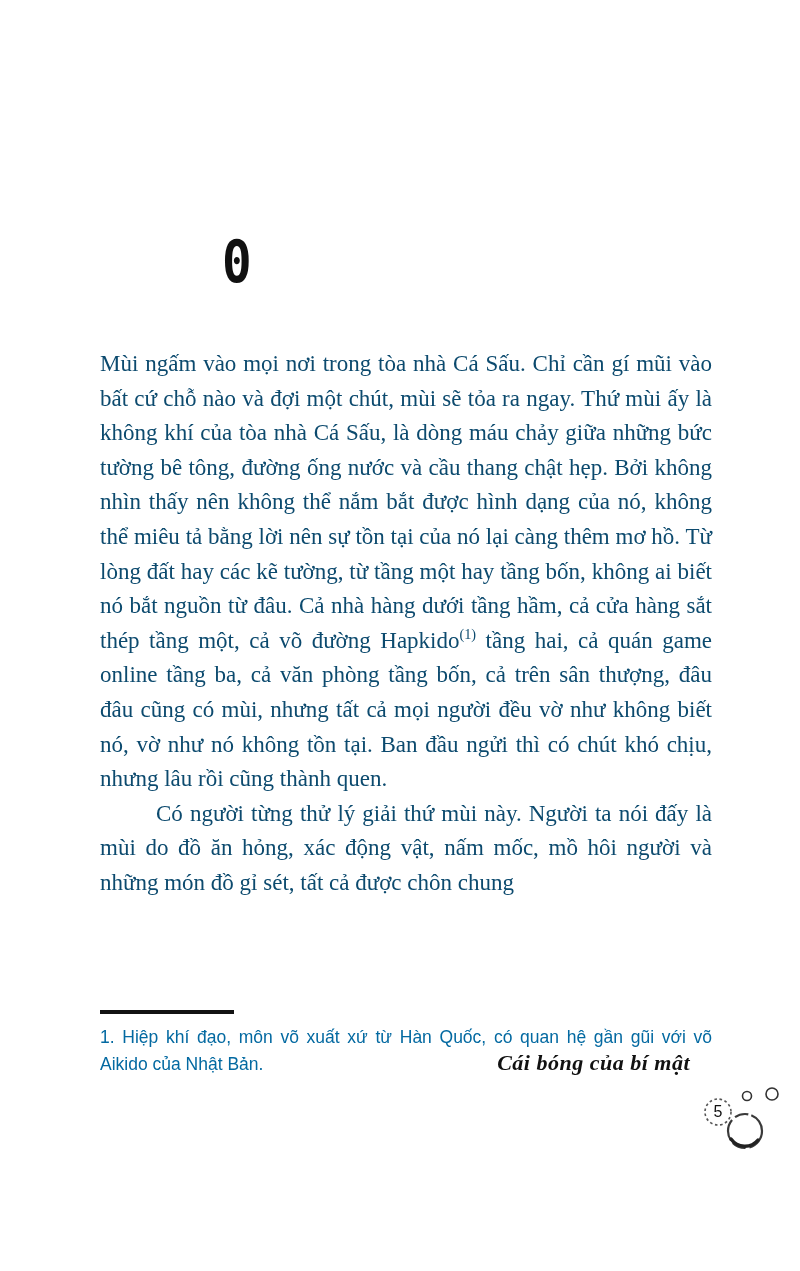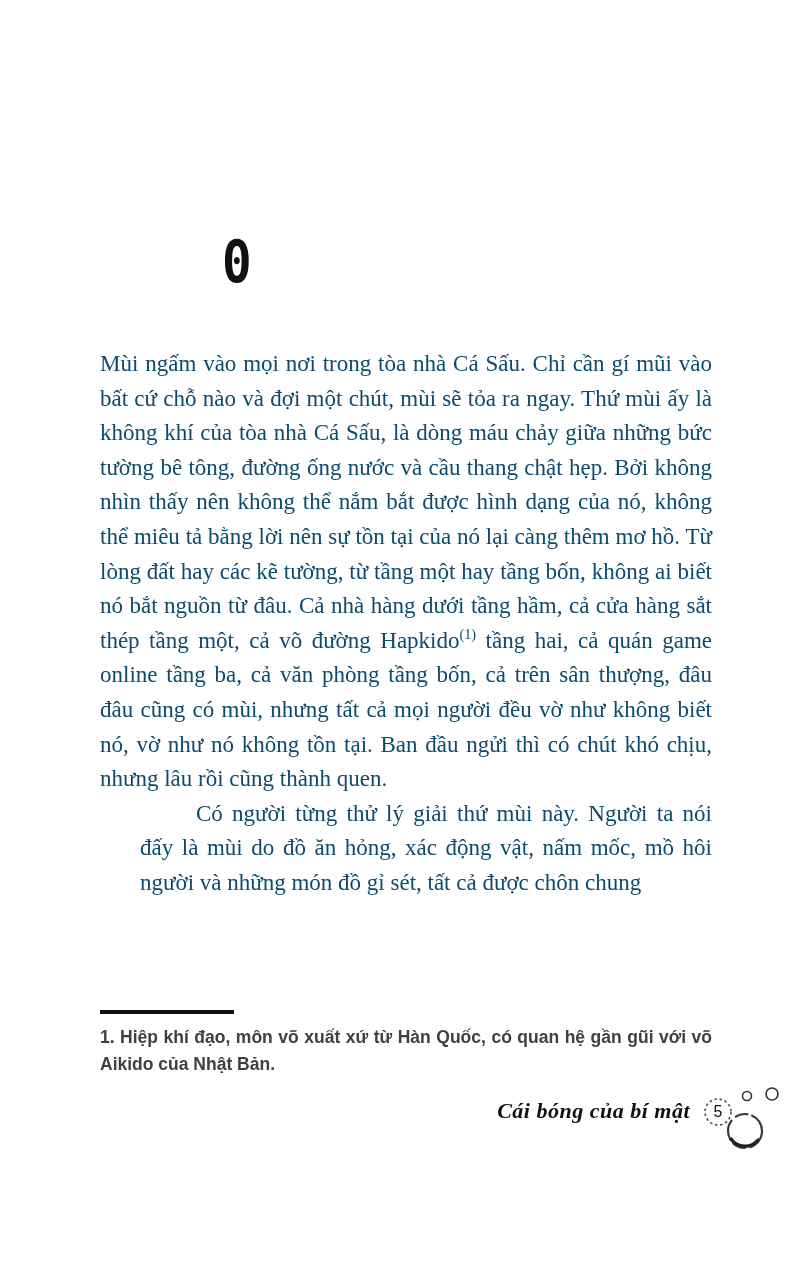--- a/index.html
+++ b/index.html
@@ -30,21 +30,20 @@
     left: 100px;
     top: 347px;
     width: 612px;
     font-size: 23px;
     line-height: 34.6px;
     text-align: justify;
     color: #0c4a6e;
   }
   .body-text p.para2 {
     text-indent: 56px;
-    margin-left: 40px;
   }
   .body-text sup {
     font-size: 0.62em;
     line-height: 0;
     vertical-align: super;
   }
   .footnote-rule {
     position: absolute;
     left: 100px;
     top: 1010px;
@@ -54,27 +53,26 @@
   }
   .footnote-text {
     position: absolute;
     left: 100px;
     top: 1024px;
     width: 612px;
     font-family: "Liberation Sans", sans-serif;
     font-size: 17.5px;
     line-height: 27px;
     text-align: justify;
-    color: #404040;
-    font-weight: bold;
+    color: #0369a1;
   }
   .footer-title {
     position: absolute;
     left: 100px;
-    top: 1098px;
+    top: 1050px;
     width: 590px;
     text-align: right;
     font-family: "Liberation Serif", serif;
     font-style: italic;
     font-weight: 700;
     font-size: 22px;
     letter-spacing: 0.5px;
     color: #111;
   }
   .bubble-decoration {

